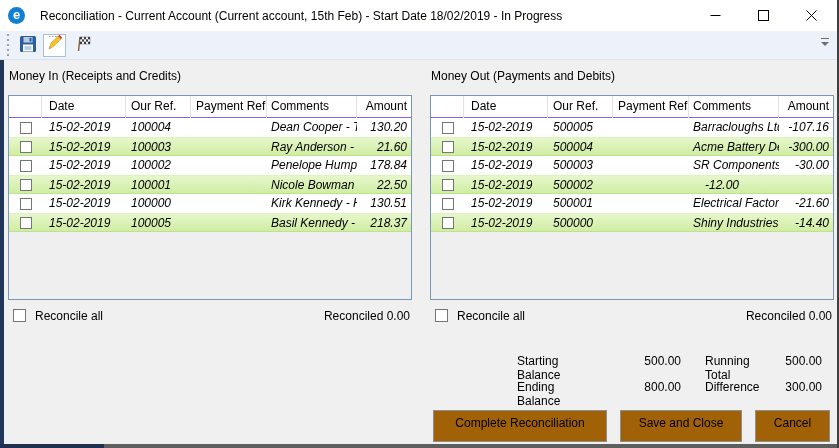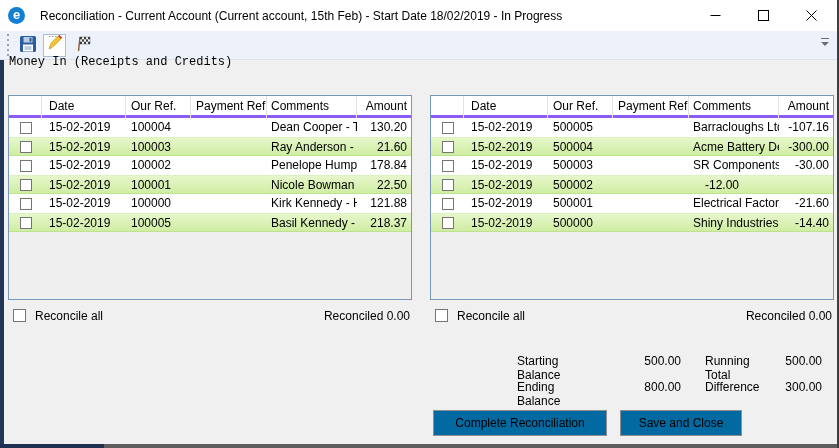--- a/index.html
+++ b/index.html
@@ -26,32 +26,32 @@
   .toolbar { position:absolute; left:0; top:31px; width:837px; height:29px; background:#edf2fa; border-bottom:1px solid #dde3ec; display:flex; align-items:center; }
   .grip { width:10px; height:22px; margin-left:3px; display:flex; flex-direction:column; justify-content:center; gap:3px; align-items:center; }
   .grip i { width:2px; height:2px; background:#9aa0aa; display:block; }
   .tb-icon { margin-left:6px; display:flex; align-items:center; justify-content:center; }
   .tb-box { width:23px; height:23px; border:1px solid #aabfd6; background:#fdfefe; display:flex; align-items:center; justify-content:center; margin-left:6px; }
   .tb-overflow { position:absolute; right:8px; top:7px; width:9px; height:12px; }
   .tb-overflow .bar { width:8px; height:1px; background:#6a6f76; margin:0 auto; }
   .tb-overflow .tri { width:0; height:0; margin:3px auto 0; border-left:4px solid transparent; border-right:4px solid transparent; border-top:4px solid #6a6f76; }
 
   
-  .section-label { position:absolute; top:55px; font-size:12px;font-family:Liberation Mono, monospace; }
+  .section-label { position:absolute; top:69px; font-size:12px; }
   .section-label.left { left:9px; }
   .section-label.right { left:431px; }
 
   
   .panel { position:absolute; top:95px; width:404px; height:205px; border:1px solid #7896b5; background:#efefef; overflow:hidden; }
   .panel.left { left:8px; }
   .panel.right { left:430px; }
-  .thead { display:flex; height:22px; background:#ffffff; border-bottom:3px solid #8b5cf6; }
+  .thead { display:flex; height:22px; background:#ffffff; border-bottom:1px solid #8b5cf6; }
   .hcell { height:22px; line-height:21px; border-right:1px solid #e2e2e2; font-size:12px; white-space:nowrap; overflow:hidden; }
   .hcell:last-child { border-right:none; }
-  .trow { display:flex; height:19px; background:#ffffff; }
+  .trow { display:flex; height:19px; background:#ffffff;font-style:italic; }
   .trow.hl { background:linear-gradient(to bottom,#e6f7cb,#cfeda3); border-top:1px solid #dcf3bd; border-bottom:1px solid #bfe28e; height:19px; }
   .cell { height:100%; line-height:18px; font-size:12px; white-space:nowrap; overflow:hidden; }
   .c0 { width:33px; display:flex; align-items:center; justify-content:center; }
   .c1 { width:84px; padding-left:7px; }
   .c2 { width:65px; padding-left:5px; }
   .c3 { width:76px; padding-left:5px; }
   .c4 { width:90px; padding-left:4px; }
   .c5 { width:54px; padding-right:4px; text-align:right; }
   .cb { width:12px; height:12px; background:#fff; border:1px solid #757575; display:inline-block; }
 
@@ -64,21 +64,21 @@
 
   
   .sumrow { position:absolute; height:15px; }
   .sumrow .l1 { position:absolute; left:517px; }
   .sumrow .v1 { position:absolute; left:601px; width:80px; text-align:right; }
   .sumrow .l2 { position:absolute; left:705px; }
   .sumrow .v2 { position:absolute; left:742px; width:80px; text-align:right; }
   .sumrow.r1 { top:354px; } .sumrow.r2 { top:380px; }
 
   
-  .btn { position:absolute; top:410px; height:26px; background:#0369a1; border:1px solid #8f8f8f; font-family:"Liberation Sans",sans-serif;
+  .btn { position:absolute; top:410px; height:32px; background:#a16207; border:1px solid #8f8f8f; font-family:"Liberation Sans",sans-serif;
          font-size:12px; text-align:center; line-height:24px; color:#000; }
   .btn.complete { left:433px; width:174px; }
   .btn.save { left:620px; width:122px; }
   .btn.cancel { left:755px; width:75px; }
 </style>
 </head>
 <body>
 
 <div class="window">
 
@@ -164,20 +164,21 @@
         </svg>
       </span>
     </div>
     <div class="tb-overflow">
       <div class="bar"></div>
       <div class="tri"></div>
     </div>
   </div>
 
   <div class="section-label left">Money In (Receipts and Credits)</div>
+  <div class="section-label right">Money Out (Payments and Debits)</div>
 
   <div class="panel left">
     <div class="thead">
         <div class="hcell c0"></div>
         <div class="hcell c1">Date</div>
         <div class="hcell c2">Our Ref.</div>
         <div class="hcell c3">Payment Ref.</div>
         <div class="hcell c4">Comments</div>
         <div class="hcell c5">Amount</div>
       </div>
@@ -223,21 +224,21 @@
           <div class="cell c5">22.50</div>
         </div>
         <div class="trow">
           <div class="cell c0">
             <span class="cb"></span>
           </div>
           <div class="cell c1">15-02-2019</div>
           <div class="cell c2">100000</div>
           <div class="cell c3"></div>
           <div class="cell c4">Kirk Kennedy - H</div>
-          <div class="cell c5">121.88</div>
+          <div class="cell c5">130.51</div>
         </div>
         <div class="trow hl">
           <div class="cell c0">
             <span class="cb"></span>
           </div>
           <div class="cell c1">15-02-2019</div>
           <div class="cell c2">100005</div>
           <div class="cell c3"></div>
           <div class="cell c4">Basil Kennedy - M</div>
           <div class="cell c5">218.37</div>
@@ -335,14 +336,15 @@
   </div>
   <div class="sumrow r2">
     <span class="l1">Ending Balance</span>
     <span class="v1">800.00</span>
     <span class="l2">Difference</span>
     <span class="v2">300.00</span>
   </div>
 
   <div class="btn complete">Complete Reconciliation</div>
   <div class="btn save">Save and Close</div>
+  <div class="btn cancel">Cancel</div>
 
 </div>
 
 </body></html>

